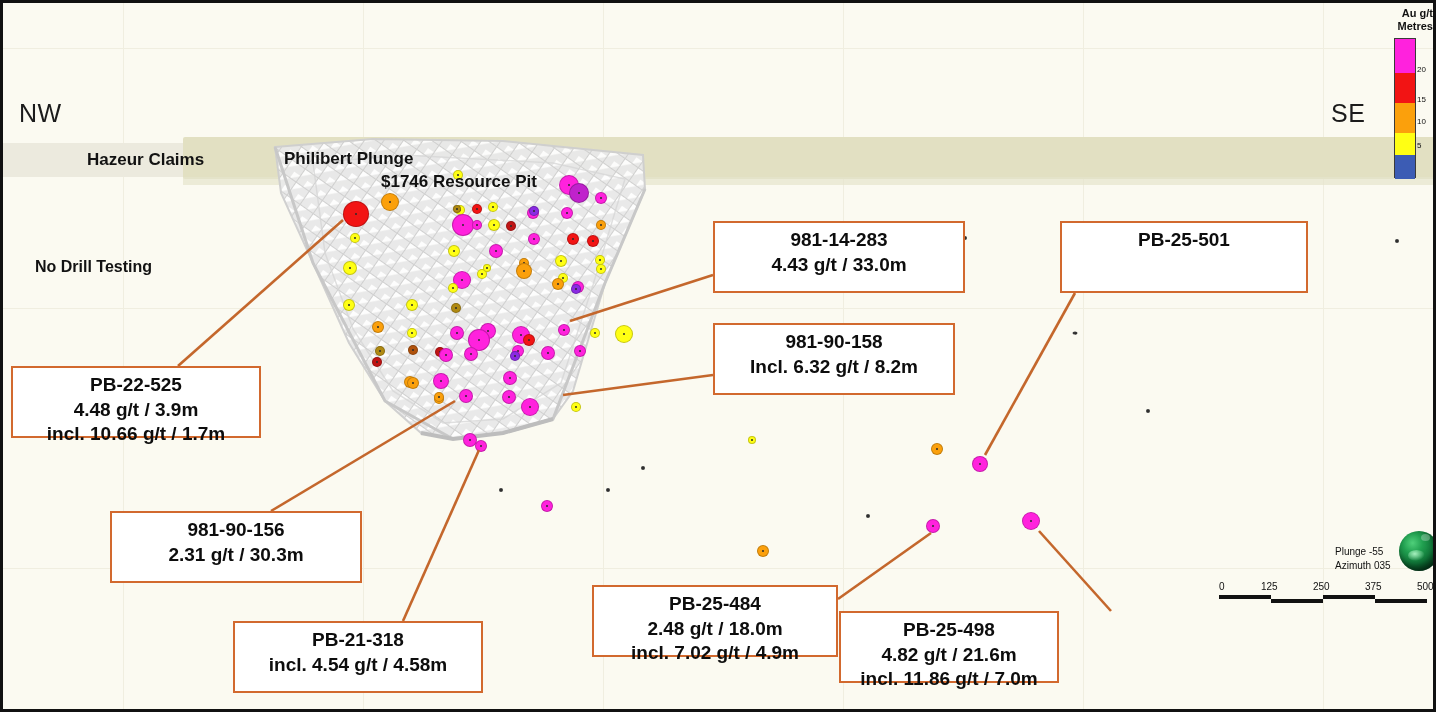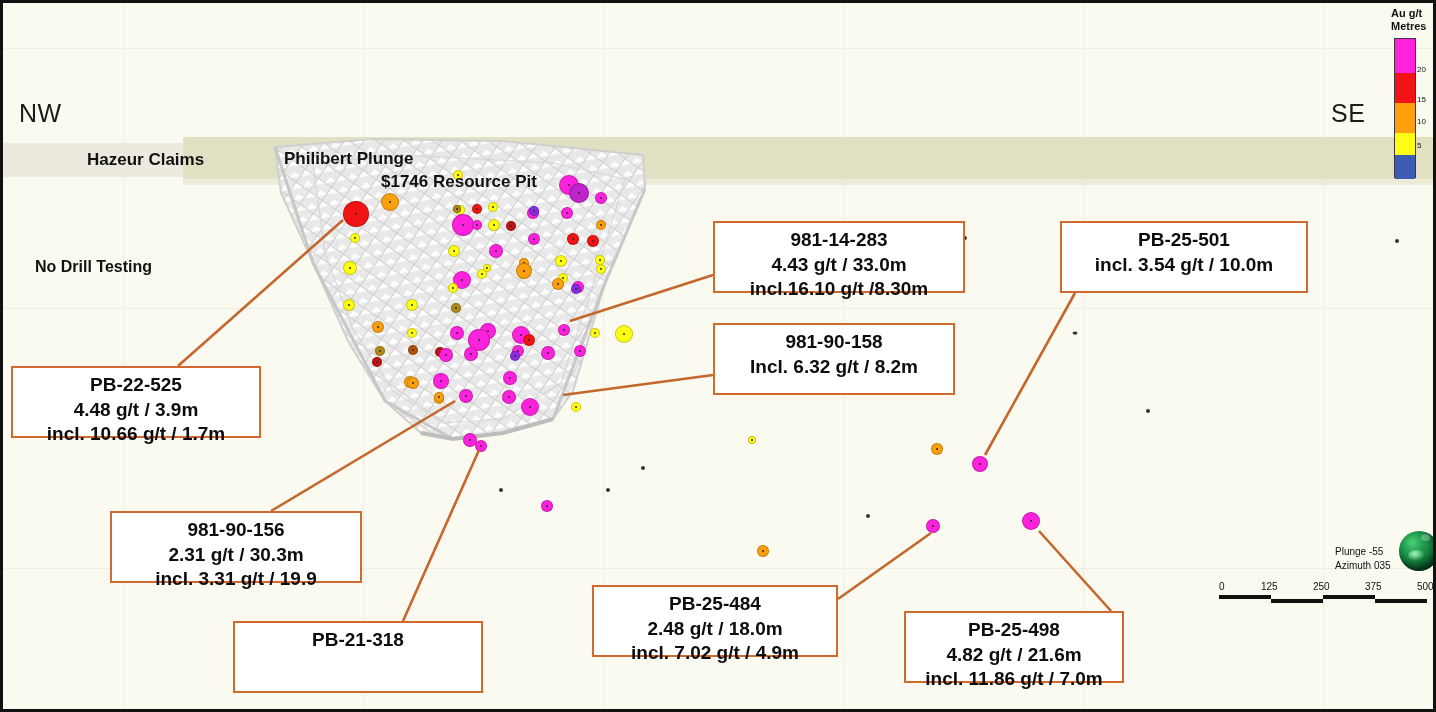--- a/index.html
+++ b/index.html
@@ -75,21 +75,21 @@
     color:#0d0d0d;
     font-weight:bold;
     line-height:1.30;
     white-space:nowrap;
   }
   .callout .ln1{font-size:19px;}
   .callout .ln2{font-size:19px;}
   .callout .ln3{font-size:19px;}
 
   
-  #legend{position:absolute;right:0;top:4px;width:46px;}
+  #legend{position:absolute;right:0;top:4px;width:46px;text-align:right;}
   #legend .lg-title{
     font-size:11px;font-weight:bold;color:#111;line-height:1.15;
     margin-left:4px;white-space:nowrap;
   }
   #lg-bar{
     position:relative;margin-left:7px;margin-top:6px;
     width:22px;height:140px;border:1px solid #3a3a3a;
     box-sizing:border-box;
   }
   #lg-bar .seg{width:100%;box-sizing:border-box;}
@@ -278,44 +278,42 @@
 
   <div id="callouts">
       <div class="callout" style="left: 8px; top: 363px; width: 250px; height: 72px;">
         <div class="ln1">PB-22-525</div>
         <div class="ln2">4.48 g/t  / 3.9m</div>
         <div class="ln3">incl. 10.66 g/t / 1.7m</div>
       </div>
       <div class="callout" style="left: 107px; top: 508px; width: 252px; height: 72px;">
         <div class="ln1">981-90-156</div>
         <div class="ln2">2.31 g/t  / 30.3m</div>
-        <div class="ln3">incl. 3.31 g/t / 19.9</div>
       </div>
       <div class="callout" style="left: 230px; top: 618px; width: 250px; height: 72px;">
         <div class="ln1">PB-21-318</div>
+        <div class="ln3">incl. 4.54 g/t / 4.58m</div>
       </div>
       <div class="callout" style="left: 710px; top: 218px; width: 252px; height: 72px;">
         <div class="ln1">981-14-283</div>
         <div class="ln2">4.43 g/t / 33.0m</div>
-        <div class="ln3">incl.16.10 g/t /8.30m</div>
       </div>
       <div class="callout" style="left: 710px; top: 320px; width: 242px; height: 72px;">
         <div class="ln1">981-90-158</div>
         <div class="ln3">Incl. 6.32 g/t / 8.2m</div>
       </div>
       <div class="callout" style="left: 1057px; top: 218px; width: 248px; height: 72px;">
         <div class="ln1">PB-25-501</div>
-        <div class="ln3">incl. 3.54 g/t / 10.0m</div>
       </div>
       <div class="callout" style="left: 589px; top: 582px; width: 246px; height: 72px;">
         <div class="ln1">PB-25-484</div>
         <div class="ln2">2.48 g/t  / 18.0m</div>
         <div class="ln3">incl. 7.02 g/t / 4.9m</div>
       </div>
-      <div class="callout" style="left: 901px; top: 608px; width: 220px; height: 72px;">
+      <div class="callout" style="left: 836px; top: 608px; width: 220px; height: 72px;">
         <div class="ln1">PB-25-498</div>
         <div class="ln2">4.82 g/t / 21.6m</div>
         <div class="ln3">incl. 11.86 g/t / 7.0m</div>
       </div>
     </div>
 
   <div id="legend">
     <div class="lg-title">
       <div>Au g/t</div>
       <div>Metres</div>

